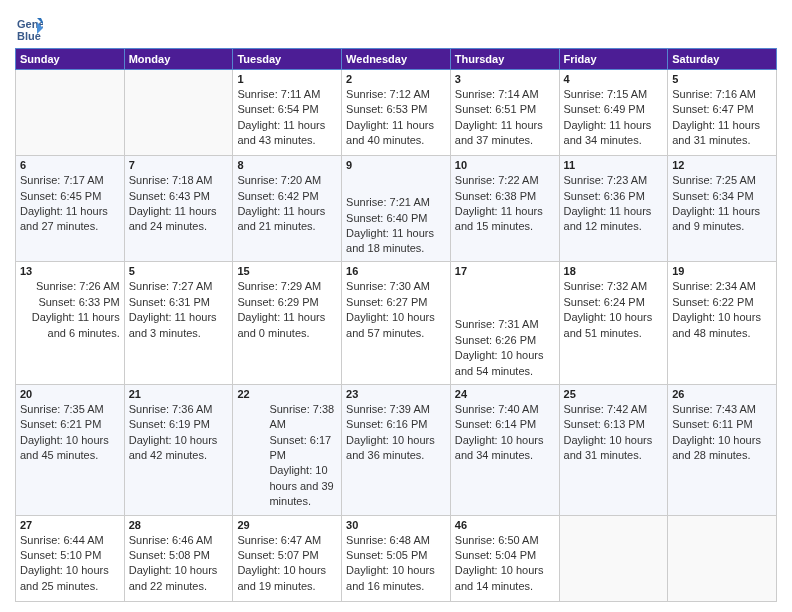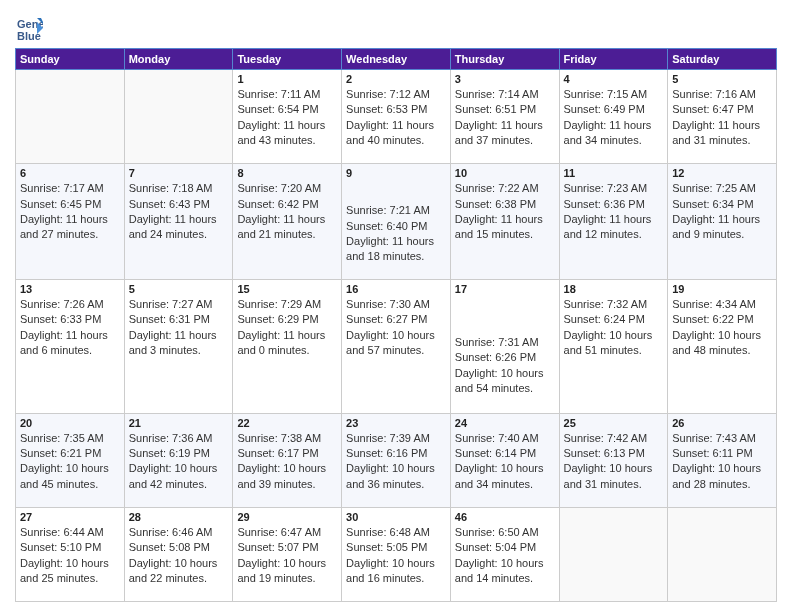--- a/index.html
+++ b/index.html
@@ -200,21 +200,21 @@
           <td>
             <span class="day-num">12</span>
             <div class="day-info" style="white-space: pre-line;">Sunrise: 7:25 AM
 Sunset: 6:34 PM
 Daylight: 11 hours and 9 minutes.</div>
           </td>
         </tr>
         <tr>
           <td>
             <span class="day-num">13</span>
-            <div class="day-info" style="white-space: pre-line;">Sunrise: 7:26 AM
+            <div class="day-info" style="white-space: pre-line; text-align: right;">Sunrise: 7:26 AM
 Sunset: 6:33 PM
 Daylight: 11 hours and 6 minutes.</div>
           </td>
           <td>
             <span class="day-num">5</span>
             <div class="day-info" style="white-space: pre-line;">Sunrise: 7:27 AM
 Sunset: 6:31 PM
 Daylight: 11 hours and 3 minutes.</div>
           </td>
           <td>
@@ -236,41 +236,41 @@
 Daylight: 10 hours and 54 minutes.</div>
           </td>
           <td>
             <span class="day-num">18</span>
             <div class="day-info" style="white-space: pre-line;">Sunrise: 7:32 AM
 Sunset: 6:24 PM
 Daylight: 10 hours and 51 minutes.</div>
           </td>
           <td>
             <span class="day-num">19</span>
-            <div class="day-info" style="white-space: pre-line;">Sunrise: 4:34 AM
+            <div class="day-info" style="white-space: pre-line;">Sunrise: 2:34 AM
 Sunset: 6:22 PM
 Daylight: 10 hours and 48 minutes.</div>
           </td>
         </tr>
         <tr class="row-alt">
           <td>
             <span class="day-num">20</span>
             <div class="day-info" style="white-space: pre-line;">Sunrise: 7:35 AM
 Sunset: 6:21 PM
 Daylight: 10 hours and 45 minutes.</div>
           </td>
           <td>
             <span class="day-num">21</span>
             <div class="day-info" style="white-space: pre-line;">Sunrise: 7:36 AM
 Sunset: 6:19 PM
 Daylight: 10 hours and 42 minutes.</div>
           </td>
           <td>
             <span class="day-num">22</span>
-            <div class="day-info" style="white-space: pre-line;">Sunrise: 7:38 AM
+            <div class="day-info" style="white-space: pre-line; margin-left: 32px;">Sunrise: 7:38 AM
 Sunset: 6:17 PM
 Daylight: 10 hours and 39 minutes.</div>
           </td>
           <td>
             <span class="day-num">23</span>
             <div class="day-info" style="white-space: pre-line;">Sunrise: 7:39 AM
 Sunset: 6:16 PM
 Daylight: 10 hours and 36 minutes.</div>
           </td>
           <td>

